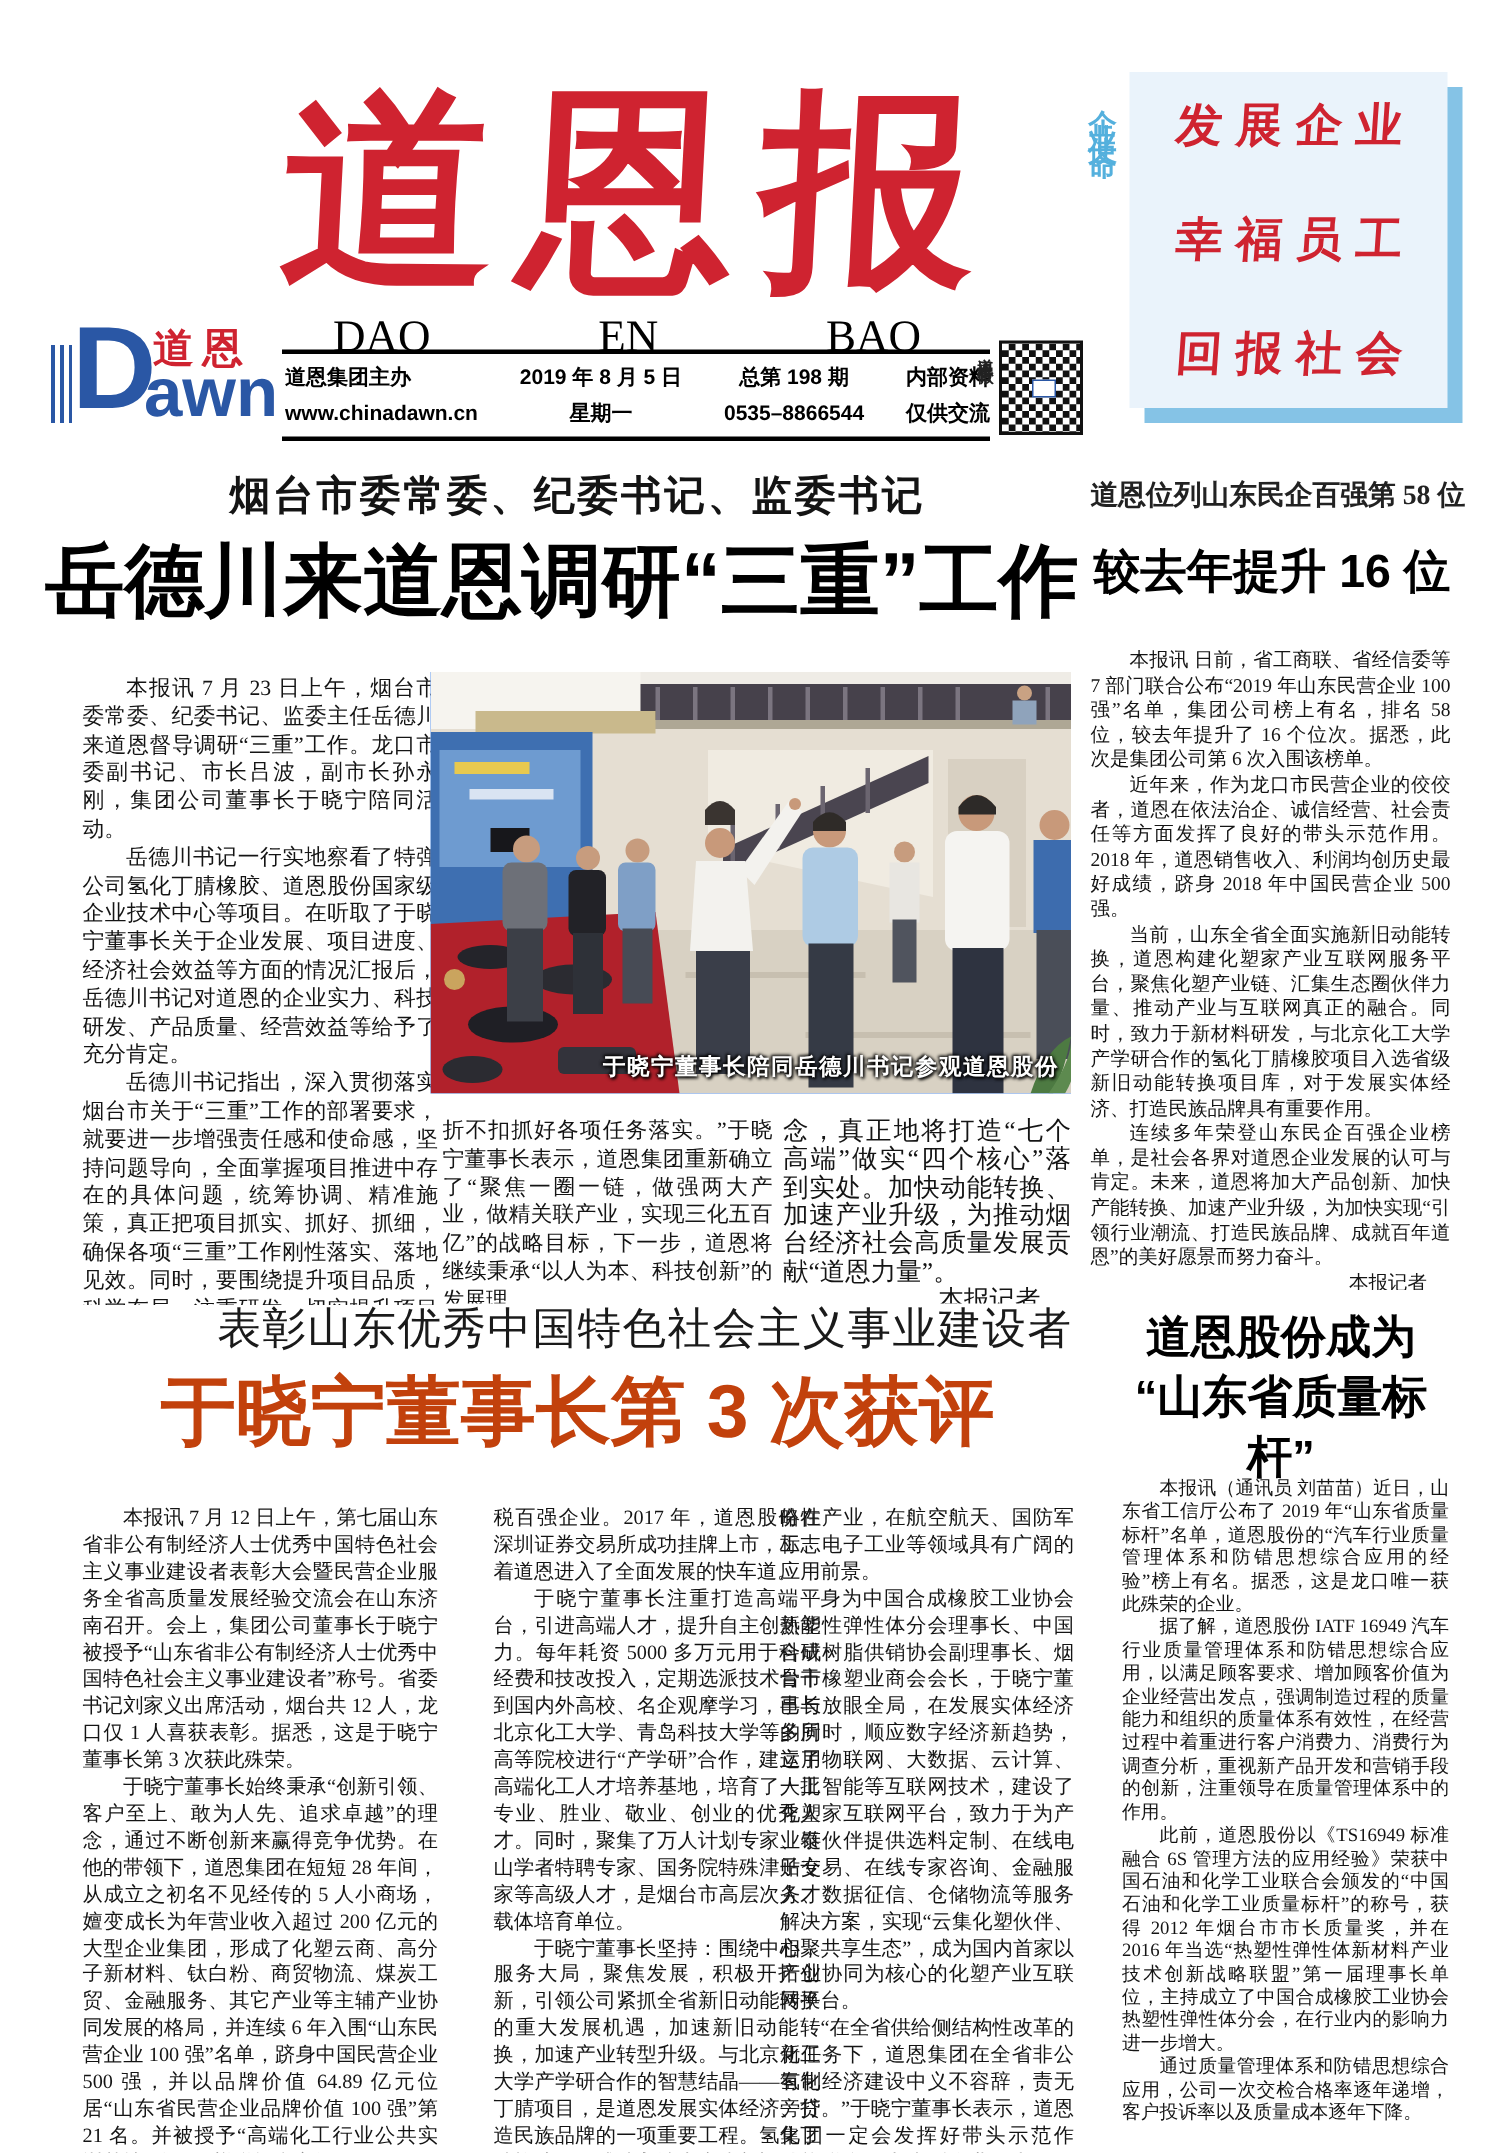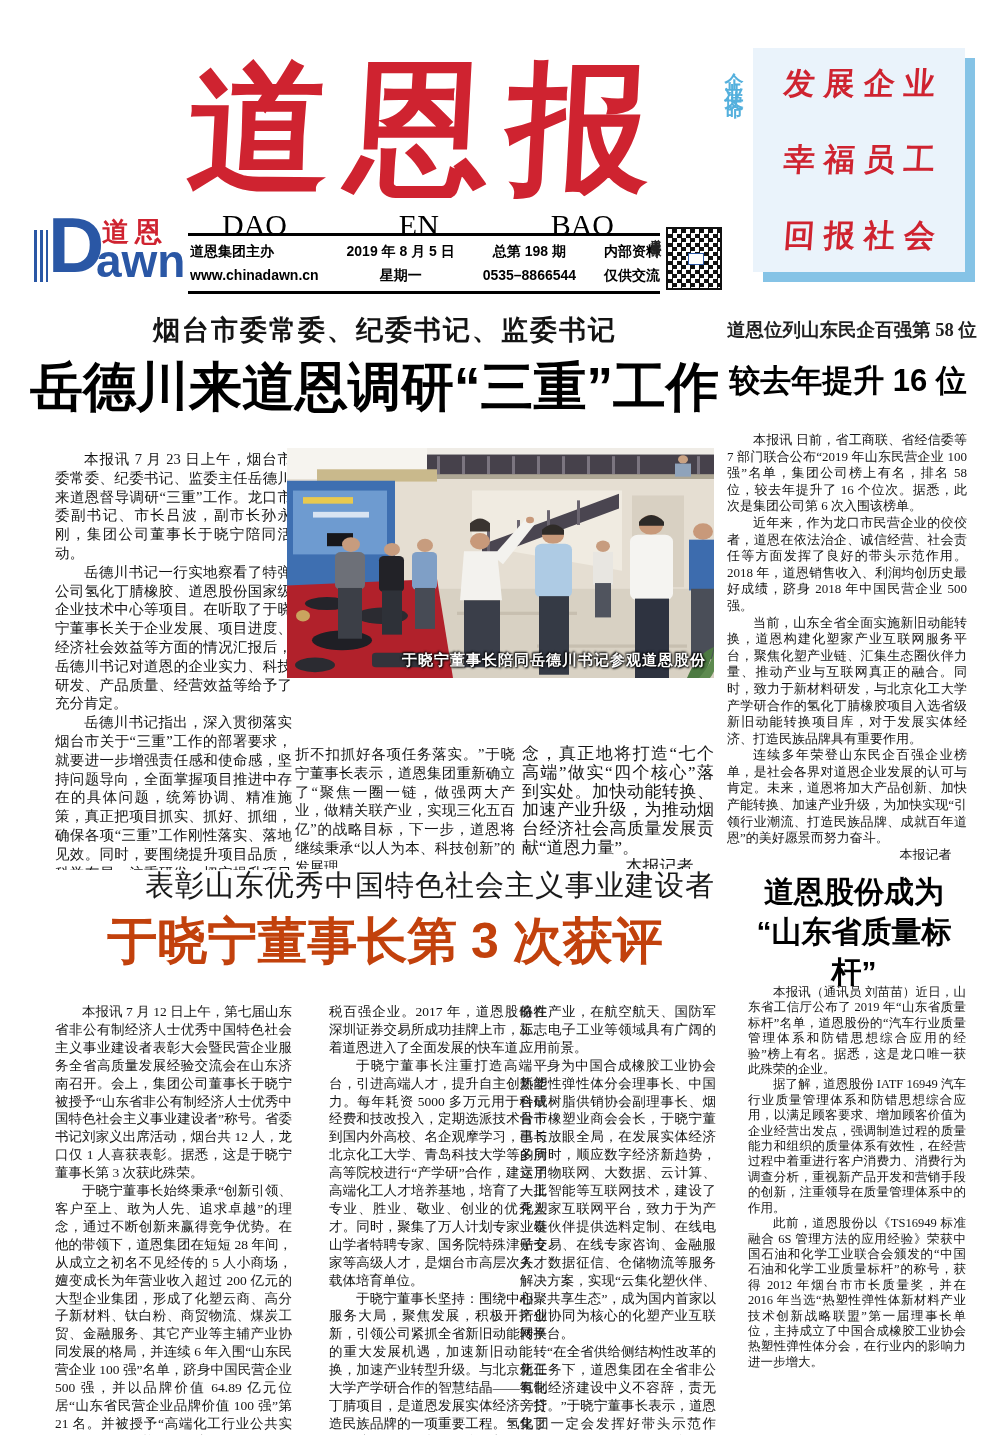--- a/index.html
+++ b/index.html
@@ -80,21 +80,21 @@
   .s1c1{left:55px;top:450px;width:237px;height:420px;font-size:14.5px;line-height:18.8px;}
   .s1c2{left:295px;top:745px;width:220px;height:124px;font-size:14.5px;line-height:18.8px;}
   .s1c3{left:522px;top:745px;width:192px;height:124px;font-size:17px;line-height:18.8px;}
   .s2body{left:727px;top:432px;width:240px;height:428px;font-size:13px;line-height:16.6px;}
   .s3c1{left:55px;top:1003px;width:237px;height:432px;font-size:13.5px;line-height:17.9px;}
   .s3c2{left:297px;top:1003px;width:218px;height:432px;font-size:13.5px;line-height:17.9px;margin-left:32px;}
   .s3c3{left:520px;top:1003px;width:196px;height:432px;font-size:13.5px;line-height:17.9px;}
   .s4body{left:748px;top:985px;width:218px;height:450px;font-size:12.5px;line-height:15.4px;}
 
   
-  .photo{position:absolute;left:287px;top:448px;width:427px;height:230px;overflow:hidden;background:#3b82f6;}
+  .photo{position:absolute;left:287px;top:448px;width:427px;height:281px;overflow:hidden;background:#3b82f6;}
   .photo svg{display:block;width:100%;height:100%;}
   .photo-caption{position:absolute;right:8px;bottom:8px;
     font-family:"Liberation Sans",sans-serif;font-weight:700;font-size:15px;color:#fff;
     text-shadow:0 0 3px #000,1px 1px 2px #000,-1px -1px 2px #000;letter-spacing:1px;}
 </style>
 </head>
 <body>
 
 <div id="page">
 
@@ -301,15 +301,16 @@
     <p class="cont">略性产业，在航空航天、国防军工、电子工业等领域具有广阔的应用前景。</p>
     <p>身为中国合成橡胶工业协会热塑性弹性体分会理事长、中国合成树脂供销协会副理事长、烟台市橡塑业商会会长，于晓宁董事长放眼全局，在发展实体经济的同时，顺应数字经济新趋势，运用物联网、大数据、云计算、人工智能等互联网技术，建设了化塑家互联网平台，致力于为产业链伙伴提供选料定制、在线电子交易、在线专家咨询、金融服务、数据征信、仓储物流等服务解决方案，实现“云集化塑伙伴、相聚共享生态”，成为国内首家以产业协同为核心的化塑产业互联网平台。</p>
     <p>“在全省供给侧结构性改革的新任务下，道恩集团在全省非公有制经济建设中义不容辞，责无旁贷。”于晓宁董事长表示，道恩集团一定会发挥好带头示范作用，联合好中小型企业，利用好品牌力量，打造区域特色经济，全力实现“聚焦一圈一链，做强两大产业，做精关联产业，实现三化五百亿”的发展目标，以优秀的业绩献礼新中国 70 华诞。</p>
 
   </div>
 
   <div class="col s4body">
     <p>本报讯（通讯员 刘苗苗）近日，山东省工信厅公布了 2019 年“山东省质量标杆”名单，道恩股份的“汽车行业质量管理体系和防错思想综合应用的经验”榜上有名。据悉，这是龙口唯一获此殊荣的企业。</p>
     <p>据了解，道恩股份 IATF 16949 汽车行业质量管理体系和防错思想综合应用，以满足顾客要求、增加顾客价值为企业经营出发点，强调制造过程的质量能力和组织的质量体系有效性，在经营过程中着重进行客户消费力、消费行为调查分析，重视新产品开发和营销手段的创新，注重领导在质量管理体系中的作用。</p>
     <p>此前，道恩股份以《TS16949 标准融合 6S 管理方法的应用经验》荣获中国石油和化学工业联合会颁发的“中国石油和化学工业质量标杆”的称号，获得 2012 年烟台市市长质量奖，并在 2016 年当选“热塑性弹性体新材料产业技术创新战略联盟”第一届理事长单位，主持成立了中国合成橡胶工业协会热塑性弹性体分会，在行业内的影响力进一步增大。</p>
+    <p>通过质量管理体系和防错思想综合应用，公司一次交检合格率逐年递增，客户投诉率以及质量成本逐年下降。</p>
   </div>
 
 </div>
 
 </body></html>

